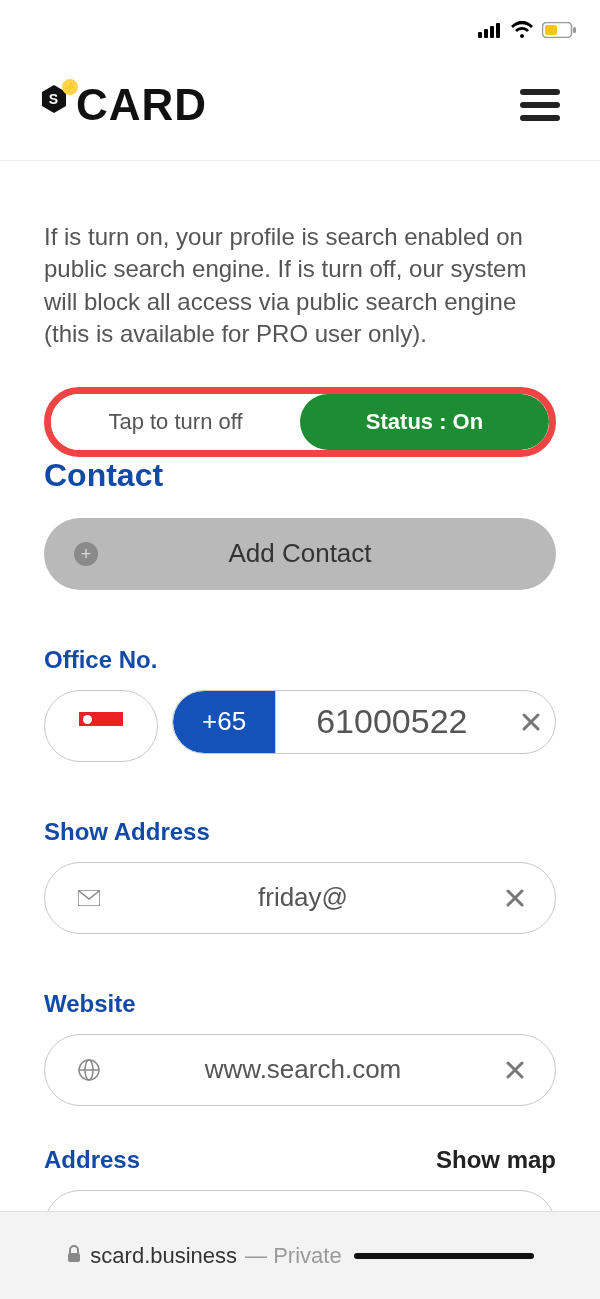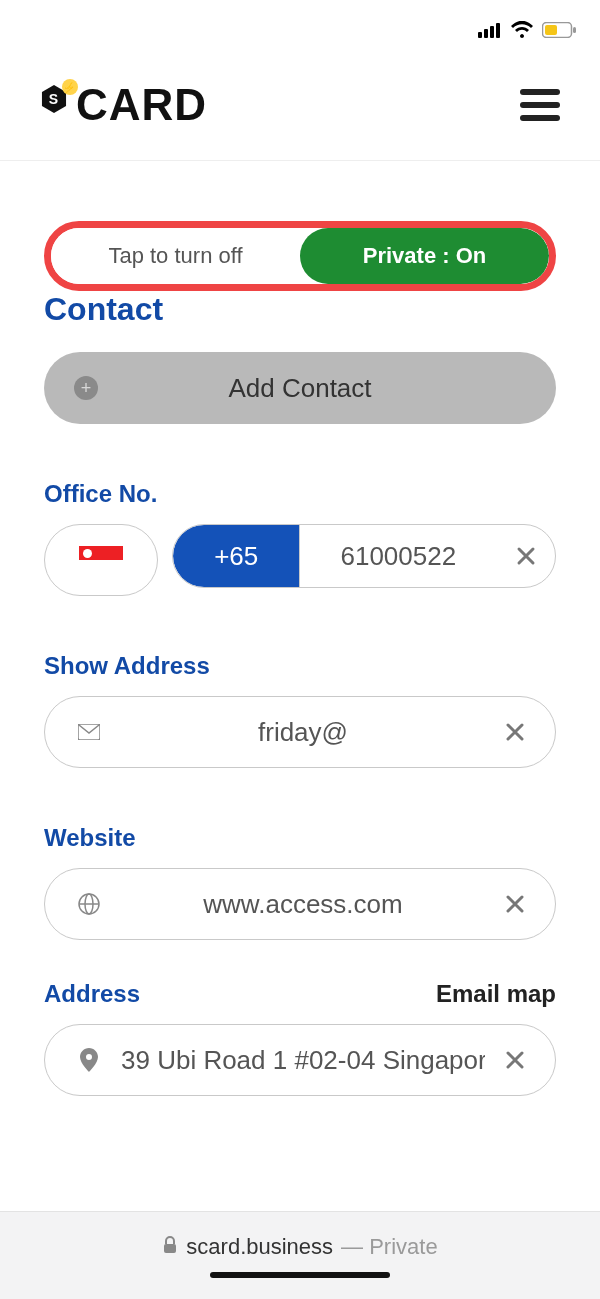--- a/index.html
+++ b/index.html
@@ -160,21 +160,21 @@
     gap:26px;
   }
   .cc-blue {
     width:130px; background:#1452b8; color:#fff;
     display:flex; align-items:center; justify-content:center;
     font-size:26px;
     border-right:1px solid #c9c9c9;
     border-top-left-radius:36px; border-bottom-left-radius:36px;
   }
   .phone-val {
-    flex:1; display:flex; align-items:center; padding:0 14px; font-size:26px; color:#555;
+    flex:1; display:flex; align-items:center; padding:0 14px; font-size:34px; color:#555;
   }
   .x-btn {
     width:60px; display:flex; align-items:center; justify-content:center;
     cursor:pointer; color:#777;
   }
   .round-input {
     border:1px solid #c9c9c9;
     border-radius:36px;
     height:72px;
     display:flex;
@@ -184,21 +184,21 @@
     color:#555;
   }
   .round-input .lead-icon { width:36px; color:#888; display:flex; align-items:center; justify-content:center;}
   .round-input .val { flex:1; padding-left:14px; overflow:hidden; white-space:nowrap;text-align:center;}
   
   .browser-bar {
     position:absolute; bottom:0; left:0; right:0;
     height:88px;
     background:#f3f3f4;
     border-top:1px solid #e3e3e3;
-    display:flex; flex-direction:column; align-items:center; justify-content:center;
+    display:flex; flex-direction:row; align-items:center; justify-content:center;
     gap:12px;
   }
   .url-row { display:flex; align-items:center; gap:8px; font-size:22px;}
   .lock-icon { color:#888; }
   .domain { color:#333; }
   .private { color:#9a9a9a; }
   .home-indicator { width:180px; height:6px; background:#111; border-radius:3px; }
 </style>
 </head>
 <body>
@@ -237,24 +237,25 @@
     <span>CARD</span>
   </div>
   <div class="hamburger">
     <span></span>
       <span></span>
       <span></span>
   </div>
 </div>
 
 <div class="content">
+  <p class="desc">If is turn on, your profile is search enabled on public search engine. If is turn off, our system will block all access via public search engine (this is available for PRO user only).</p>
 
   <div class="toggle-pill">
     <div class="toggle-half toggle-off">Tap to turn off</div>
-    <div class="toggle-half toggle-on">Private : On</div>
+    <div class="toggle-half toggle-on">Status : On</div>
   </div>
 
   <h2 class="section-title">Contact</h2>
 
   <div class="add-btn">
     <span class="plus-circ">+</span>
     <span>Add Contact</span>
   </div>
 
   <div class="field-label">Office No.</div>
@@ -291,31 +292,31 @@
 
   <div class="field-label">Website</div>
   <div class="round-input">
     <span class="lead-icon">
       <svg width="22" height="22" viewBox="0 0 22 22">
           <circle cx="11" cy="11" r="10" fill="none" stroke="#888" stroke-width="1.5"></circle>
           <ellipse cx="11" cy="11" rx="4" ry="10" fill="none" stroke="#888" stroke-width="1.5"></ellipse>
           <line x1="1" y1="11" x2="21" y2="11" stroke="#888" stroke-width="1.5"></line>
         </svg>
     </span>
-    <span class="val">www.access.com</span>
+    <span class="val">www.search.com</span>
     <div class="x-btn">
       <svg width="24" height="24" viewBox="0 0 24 24">
           <path d="M5 5l14 14M19 5L5 19" stroke="#777" stroke-width="3" stroke-linecap="round"></path>
         </svg>
     </div>
   </div>
 
   <div class="label-row">
     <div class="field-label" style="margin:0">Address</div>
-    <div class="show-map">Email map</div>
+    <div class="show-map">Show map</div>
   </div>
   <div class="round-input">
     <span class="lead-icon">
       <svg width="18" height="24" viewBox="0 0 18 24">
           <path d="M9 0C4 0 0 4 0 9c0 6 9 15 9 15s9-9 9-15c0-5-4-9-9-9zm0 12a3 3 0 110-6 3 3 0 010 6z" fill="#888"></path>
         </svg>
     </span>
     <span class="val">39 Ubi Road 1 #02-04 Singapore 408</span>
     <div class="x-btn">
       <svg width="24" height="24" viewBox="0 0 24 24">

